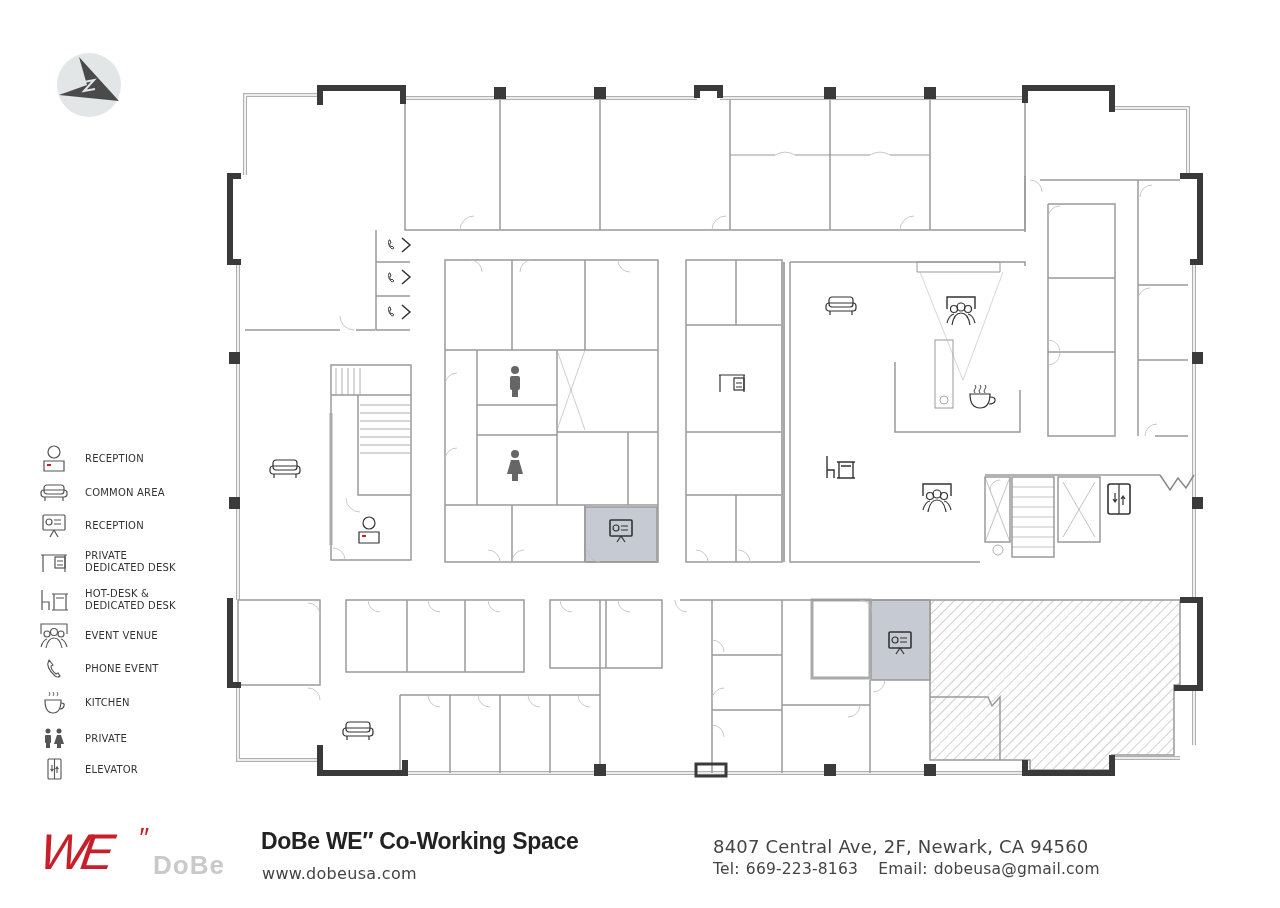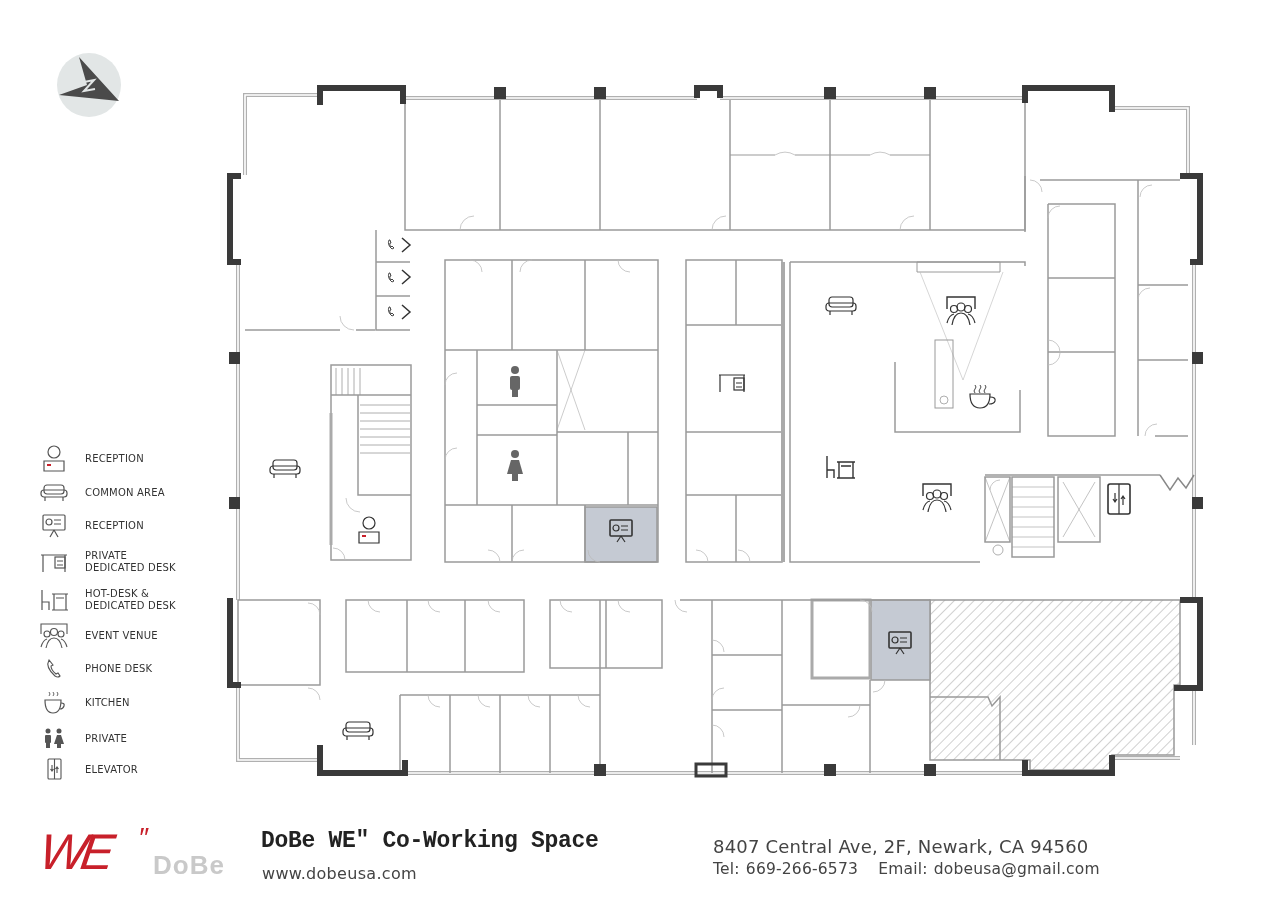--- a/index.html
+++ b/index.html
@@ -6,21 +6,21 @@
   body { width:1280px; height:908px; position:relative; overflow:hidden; font-family:"DejaVu Sans", sans-serif; color:#333; }
   #plan { position:absolute; left:0; top:0; }
   .legend { position:absolute; left:38px; top:444px; width:200px; }
   .legend-item { position:absolute; left:0; width:200px; height:30px; display:flex; align-items:center; }
   .legend-icon { width:32px; height:28px; display:flex; align-items:center; justify-content:center; }
   .legend-label { position:absolute; left:47px; font-size:10px; line-height:12px; letter-spacing:0.2px; color:#333; white-space:pre-line; }
   .footer-logo { position:absolute; left:40px; top:824px; width:190px; height:60px; }
   .we-mark { position:absolute; left:0; top:0; font-family:"Liberation Sans", sans-serif; font-style:italic; font-size:50px; font-weight:400; color:#c8202a; letter-spacing:-6px; transform:skewX(-8deg); line-height:56px; }
   .we-quote { position:absolute; left:98px; top:-2px; font-family:"Liberation Sans", sans-serif; font-style:italic; font-size:28px; color:#c8202a; }
   .dobe-mark { position:absolute; left:113px; top:26px; font-family:"Liberation Sans", sans-serif; font-size:26px; font-weight:700; color:#c9c9c9; letter-spacing:1px;text-align:right; }
-  .title { position:absolute; left:261px; top:828px; font-family:Liberation Mono, monospace; font-weight:700; font-size:23px; color:#222; letter-spacing:-0.3px; }
+  .title { position:absolute; left:261px; top:828px; font-family:Liberation Sans, sans-serif; font-weight:700; font-size:23px; color:#222; letter-spacing:-0.3px; }
   .website { position:absolute; left:262px; top:864px; font-size:16px; color:#444; letter-spacing:0.3px;text-align:right; }
   .address { position:absolute; left:713px; top:836px; font-size:18px; color:#444; letter-spacing:0.2px; }
   .contact { position:absolute; left:713px; top:860px; font-size:15.5px; color:#444; letter-spacing:0.2px; word-spacing:1px; }
   .contact span { margin-right:14px; }
   .compass { position:absolute; left:57px; top:53px; width:64px; height:64px; }
 </style>
 </head>
 <body>
 
 <svg class="compass" viewBox="0 0 64 64">
@@ -331,21 +331,21 @@
         </g>
       </svg>
     <span class="legend-label">EVENT VENUE</span>
   </div>
   <div class="legend-item" style="top:210px">
     <svg class="legend-icon" viewBox="0 0 32 28">
         <g fill="none" stroke="#555" stroke-width="1.1">
           <path d="M11 5 Q7 12 17 21 Q20 23 22 21 L20 18 L18 19 Q13 15 13 11 L15 10 Z"></path>
         </g>
       </svg>
-    <span class="legend-label">PHONE DESK</span>
+    <span class="legend-label">PHONE EVENT</span>
   </div>
   <div class="legend-item" style="top:244px">
     <svg class="legend-icon" viewBox="0 0 32 28">
         <g fill="none" stroke="#555" stroke-width="1.2">
           <path d="M7 11 L23 11 Q23 24 15 24 Q7 24 7 11 Z"></path>
           <path d="M23 14 Q27 14 26 17 Q25 20 22 20"></path>
           <path d="M11 3 q2 2 0 4 M15 3 q2 2 0 4 M19 3 q2 2 0 4" stroke-width="0.9"></path>
         </g>
       </svg>
     <span class="legend-label">KITCHEN</span>
@@ -376,15 +376,15 @@
 
 <div class="footer-logo">
   <span class="we-mark">WE</span>
   <span class="we-quote">″</span>
   <span class="dobe-mark">DoBe</span>
 </div>
 <div class="title">DoBe WE″ Co-Working Space</div>
 <div class="website">www.dobeusa.com</div>
 <div class="address">8407 Central Ave, 2F, Newark, CA 94560</div>
 <div class="contact">
-  <span>Tel: 669-266-6573</span>
+  <span>Tel: 669-223-8163</span>
   <span>Email: dobeusa@gmail.com</span>
 </div>
 
 </body></html>

